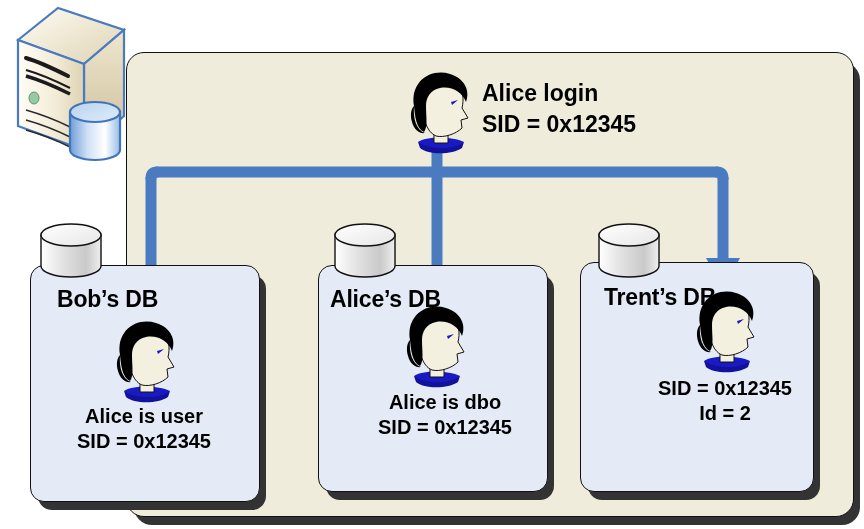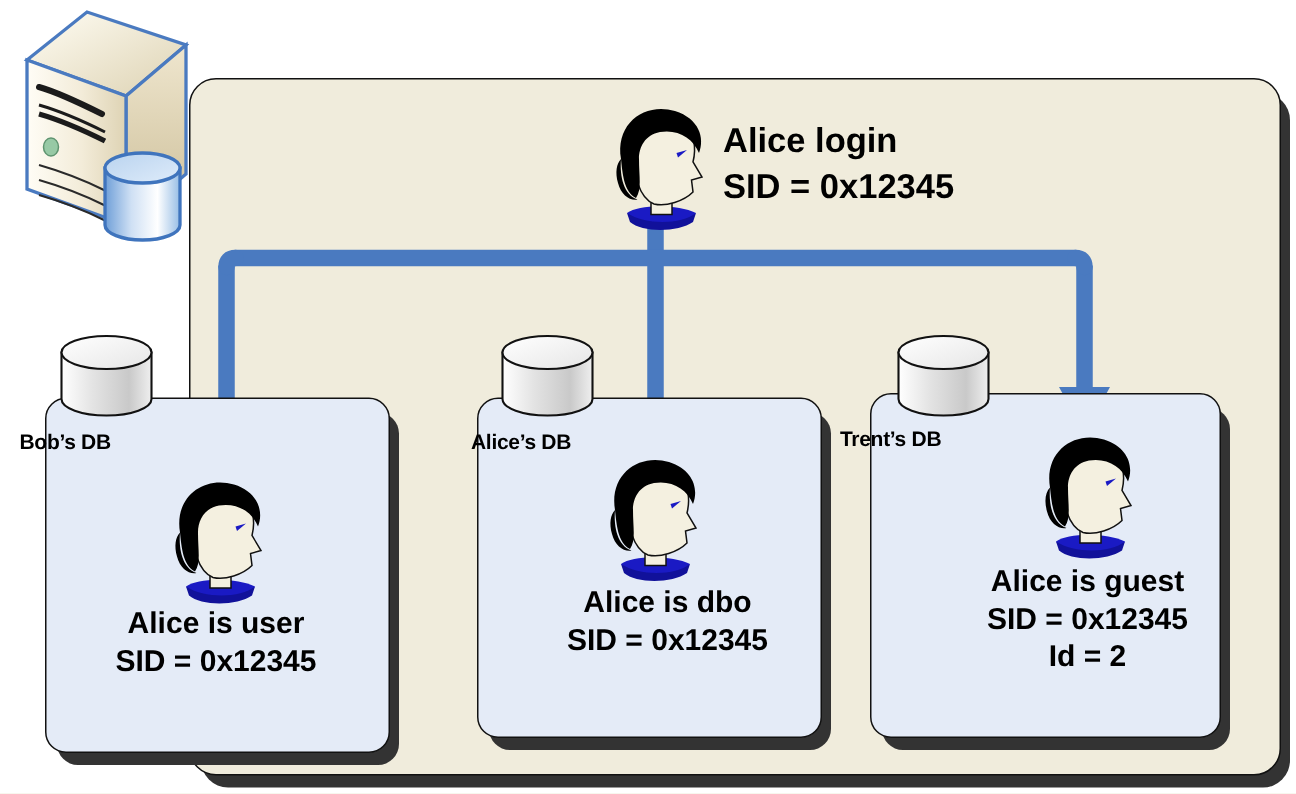--- a/index.html
+++ b/index.html
@@ -23,22 +23,22 @@
   .tower{position:absolute;left:6px;top:6px;width:124px;height:160px;}
   .cyl-big{position:absolute;left:68px;top:100px;width:54px;height:62px;}
 
   
   .db-shadow{position:absolute;background:#333333;border-radius:14px;}
   .db-box{
     position:absolute;background:#e4ebf7;border:1px solid #111;
     border-radius:14px;
   }
   .db-label{
-    position:absolute;font-size:14px;font-weight:bold;color:#000;
-    white-space:nowrap;letter-spacing:-0.2px;
+    position:absolute;font-size:23px;font-weight:bold;color:#000;
+    white-space:nowrap;letter-spacing:-0.2px;margin-left:44px;
   }
   .db-text{
     position:absolute;text-align:center;font-size:20px;font-weight:bold;
     color:#000;line-height:25px;white-space:nowrap;
   }
   .db-text div{white-space:nowrap;}
 
   
   .login-text{
     position:absolute;left:482px;top:78px;font-size:23px;font-weight:bold;
@@ -188,21 +188,21 @@
     <div>Alice is user</div>
     <div>SID = 0x12345</div>
   </div>
 
   <div class="db-shadow" style="left:326px;top:275px;width:228px;height:225px;"></div>
   <div class="db-box" style="left:318px;top:265px;width:228px;height:225px;"></div>
   <svg class="small-cyl" style="left:332px;top:222px;width:66px;height:58px;" viewBox="0 0 66 58">
     <path d="M3,13 L3,44 A30,11 0 0 0 63,44 L63,13 Z" fill="url(#gSmallSide)" stroke="#111" stroke-width="1.4"></path>
     <ellipse cx="33" cy="13" rx="30" ry="11" fill="url(#gSmallTop)" stroke="#111" stroke-width="1.4"></ellipse>
   </svg>
-  <div class="db-label" style="left:314px;top:286px;text-align:center;">Alice’s DB</div>
+  <div class="db-label" style="left:286px;top:286px;text-align:center;">Alice’s DB</div>
   <svg class="person" style="left:392px;top:300px;width:86px;height:92px;" viewBox="0 0 86 92">
     <path d="M22,76 C30,70 56,70 68,76 C62,86 30,88 22,76 Z" fill="#1a1ac4"></path>
     <path d="M22,76 C34,84 58,84 68,76 L66,82 C56,89 32,89 24,82 Z" fill="#11119a"></path>
     <path d="M38,64 L38,77 L52,77 L52,64 Z" fill="#f4f0e0" stroke="#111" stroke-width="1"></path>
     <path d="M26,34 C26,16 44,8 58,16 C68,22 68,34 66,42
              L72,52 L65,54 L66,62 C60,68 48,72 40,70
              C30,66 26,50 26,34 Z" fill="#f4f0e0" stroke="#111" stroke-width="1"></path>
     <path d="M18,40 C14,16 34,2 54,8 C70,13 74,26 70,36
              C66,26 56,20 44,22 C34,24 30,32 30,40
              C30,52 32,60 28,66 C20,62 19,50 18,40 Z" fill="#000000"></path>
@@ -228,18 +228,17 @@
     <path d="M26,34 C26,16 44,8 58,16 C68,22 68,34 66,42
              L72,52 L65,54 L66,62 C60,68 48,72 40,70
              C30,66 26,50 26,34 Z" fill="#f4f0e0" stroke="#111" stroke-width="1"></path>
     <path d="M18,40 C14,16 34,2 54,8 C70,13 74,26 70,36
              C66,26 56,20 44,22 C34,24 30,32 30,40
              C30,52 32,60 28,66 C20,62 19,50 18,40 Z" fill="#000000"></path>
     <path d="M18,40 C17,52 20,64 29,67 C24,68 18,64 16,56 C14,49 15,43 18,40 Z" fill="#000000"></path>
     <polygon points="55,36 62,34 56,39" fill="#1a1ac4"></polygon>
   </svg>
   <div class="db-text" style="left:611px;top:376px;width:228px;">
-    <div>Alice is guest</div>
     <div>SID = 0x12345</div>
     <div>Id = 2</div>
   </div>
 
 </div>
 
 </body></html>

